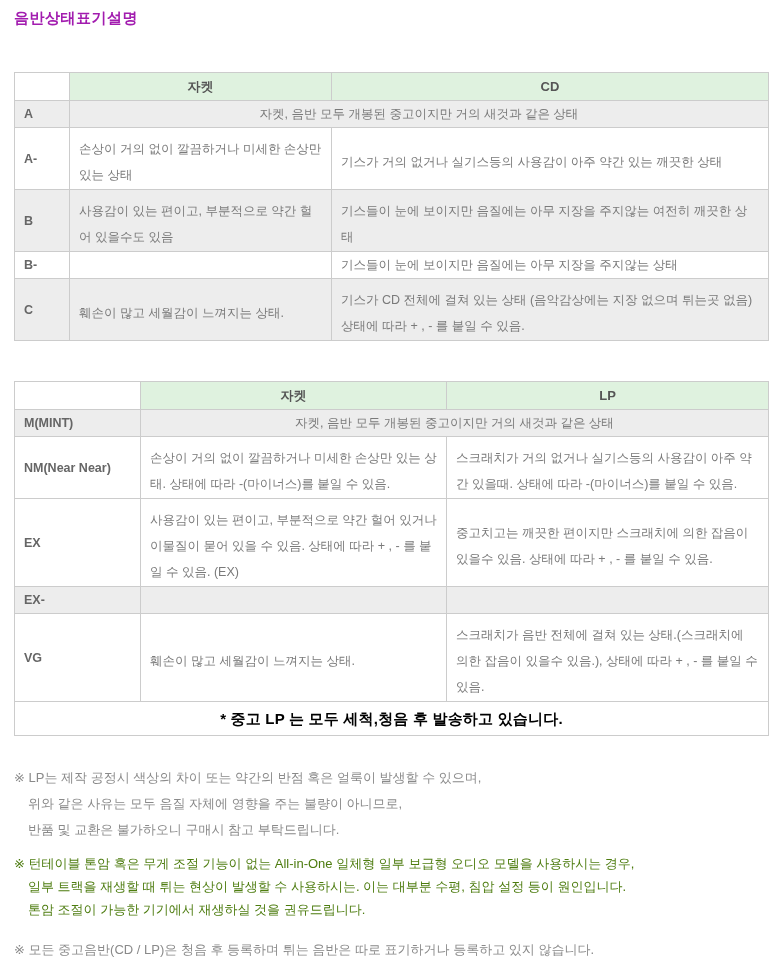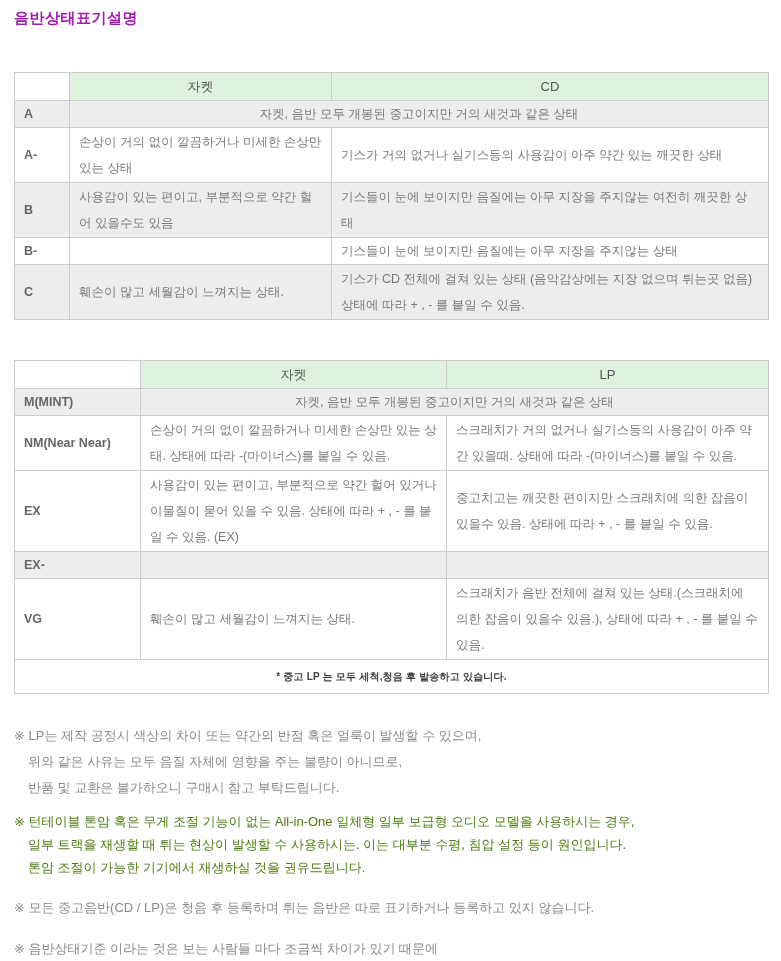--- a/index.html
+++ b/index.html
@@ -31,40 +31,40 @@
     line-height: 26px;
     color: #7a7a7a;
     padding: 0 9px;
     word-break: break-all;
     vertical-align: middle;
     background: #ffffff;
   }
   table.grade-table thead th {
     background: #dff2df;
     color: #555555;
-    font-weight: normal;
+    font-weight: bold;
     font-size: 13px;
     height: 28px;
     padding: 0;
   }
   table.grade-table thead th.corner { background: #ffffff; }
   table.grade-table td.grade {
     font-weight: bold;
     color: #666666;
     font-size: 12.5px;
   }
   table.grade-table tr.gray td { background: #ededed; }
   table.grade-table td.span-cell { text-align: center; height: 25px; margin-top: 42px; }
   table.grade-table td.single { height: 25px; }
-  table.grade-table td.multi { padding-top: 1px; padding-bottom: 1px; }
+  table.grade-table td.multi { padding-top: 8px; padding-bottom: 1px; }
   table.grade-table tr.footer-row td {
     text-align: center;
     font-weight: bold;
-    font-size: 10px;
-    color: #404040;
+    font-size: 15px;
+    color: #000000;
     height: 34px;
     background: #ffffff;
     letter-spacing: 0.2px;
   }
   #cd-table col.c1 { width: 55px; }
   #cd-table col.c2 { width: 262px; }
   #lp-table col.c1 { width: 126px; }
   #lp-table col.c2 { width: 306px; }
   .table-gap { height: 40px; }
 

